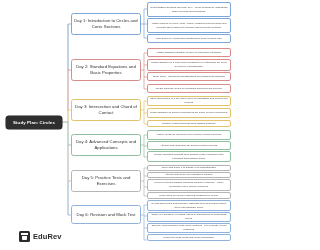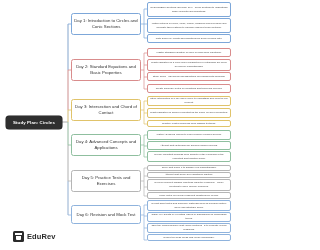--- a/index.html
+++ b/index.html
@@ -61,21 +61,21 @@
   
   .c-blue   {border-color:#7da7d9;}
   .c-red    {border-color:#d98c8c;}
   .c-yellow {border-color:#e0c36a;}
   .c-green  {border-color:#8fbf9f;}
   .c-gray   {border-color:#b5b5b5;}
   .c-blue2  {border-color:#8fb3dd;}
 
   .logo{
     position:absolute;
-    left:13px; bottom:8px;
+    left:19px; bottom:8px;
     display:flex;align-items:center;gap:3px;
   }
   .logo-mark{
     width:11px;height:11px;
     background:#2b2b2b;
     border-radius:1.5px;
     position:relative;
   }
   .logo-mark:before{
     content:"";position:absolute;left:1.6px;top:2.4px;

